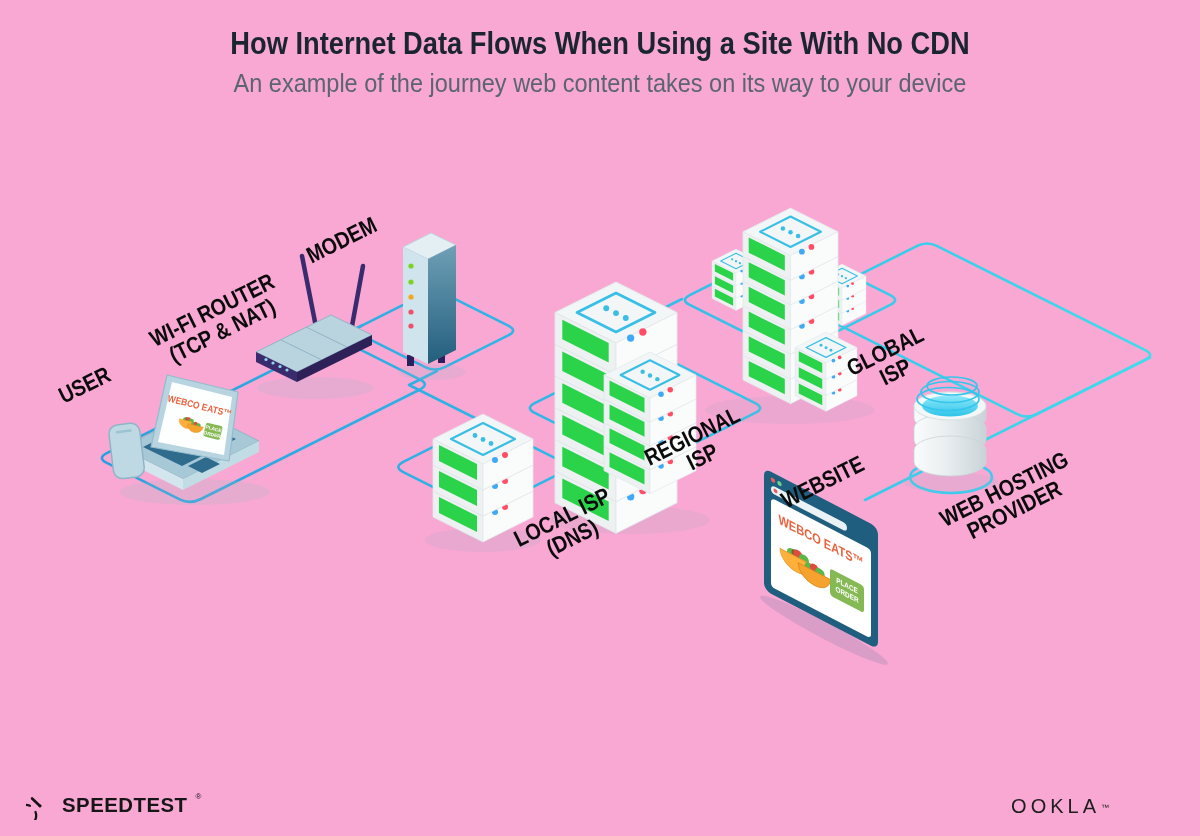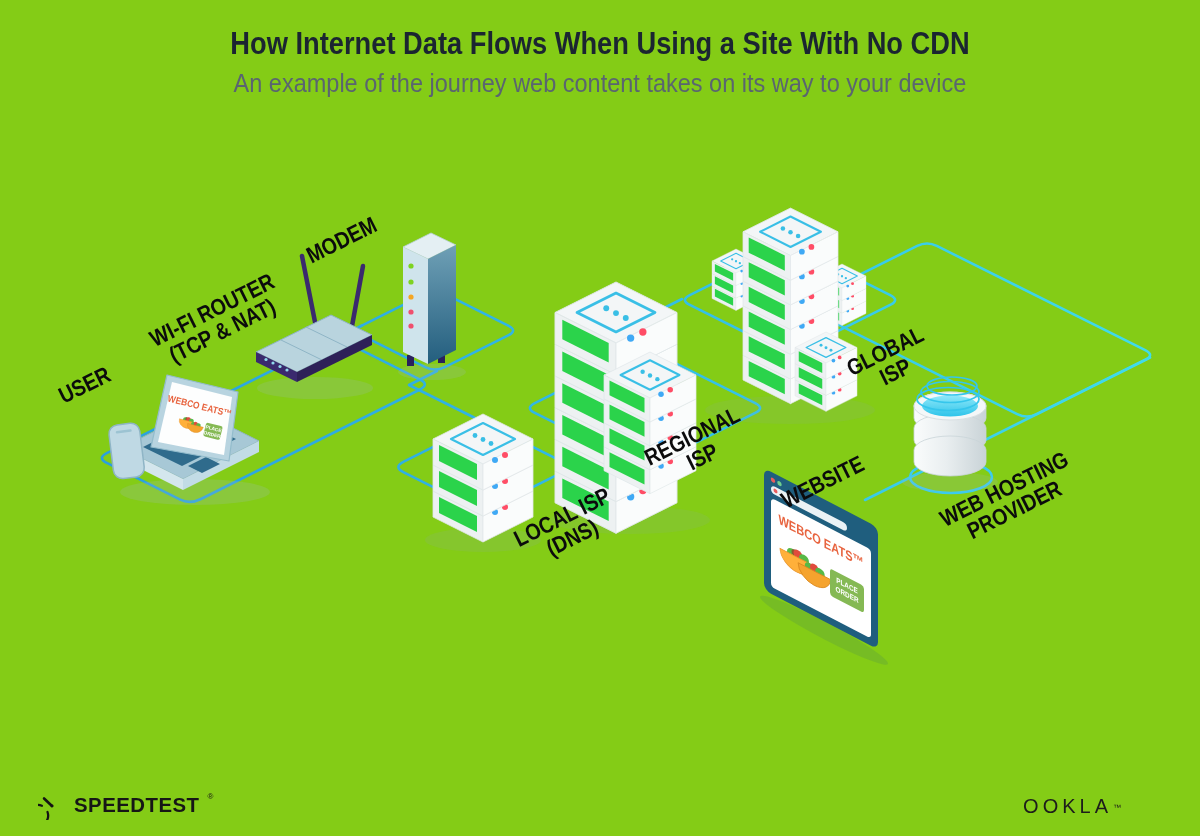--- a/index.html
+++ b/index.html
@@ -1,27 +1,27 @@
 <!DOCTYPE html>
 <html><head>
 <meta charset="utf-8">
 <style>
   html,body{margin:0;padding:0;background:#fff;}
-  .page{position:relative;width:1200px;height:836px;background:#84cc16;overflow:hidden;
+  .page{position:relative;width:1200px;height:836px;background:#f9a8d4;overflow:hidden;
         font-family:"Liberation Sans",sans-serif;}
   .header{position:absolute;top:26px;left:0;width:1200px;text-align:center;z-index:5;}
   .header h1{margin:0;font-size:31px;font-weight:800;color:#1B2531;letter-spacing:0px;
              transform:scaleX(0.88);transform-origin:center;}
   .header p{margin:7px 0 0;font-size:25px;font-weight:300;color:#5A6570;
             transform:scaleX(0.94);transform-origin:center;}
   .diagram{position:absolute;top:0;left:0;z-index:1;}
   .net{fill:none;stroke:url(#lineGrad);stroke-width:2.6;stroke-linejoin:round;stroke-linecap:round;}
   .lbl text{font-family:"Liberation Sans",sans-serif;font-weight:700;font-size:23px;
             fill:#0B0B0C;text-anchor:middle;}
-  .footer{position:absolute;bottom:14px;left:12px;width:1137px;height:40px;z-index:5;}
+  .footer{position:absolute;bottom:14px;left:0;width:1137px;height:40px;z-index:5;}
   .logo-left{position:absolute;left:26px;bottom:2px;display:flex;align-items:center;gap:8px;}
   .logo-left .st-text{font-size:21px;font-weight:700;letter-spacing:0.5px;color:#161616;
                       transform:scaleX(0.97);transform-origin:left;}
   .logo-left sup{font-size:8px;color:#161616;margin-left:-4px;align-self:flex-start;margin-top:2px;}
   .logo-right{position:absolute;right:28px;bottom:4px;display:flex;align-items:center;}
   .logo-right .ook-text{font-size:20px;font-weight:500;letter-spacing:4px;color:#1D1D1B;}
   .logo-right sup{font-size:8px;color:#1D1D1B;margin-left:1px;margin-top:1px;}
 </style>
 </head>
 <body>

